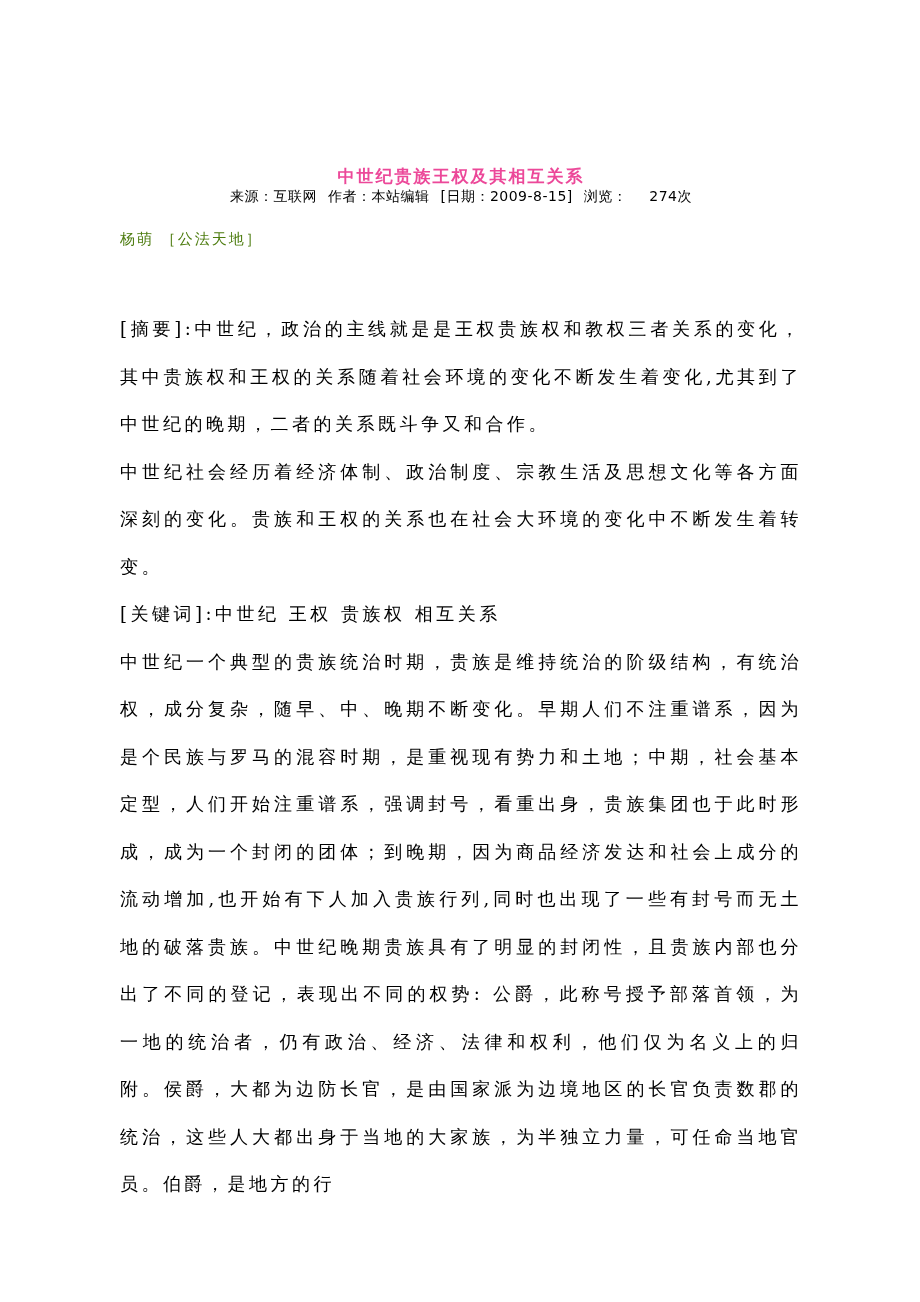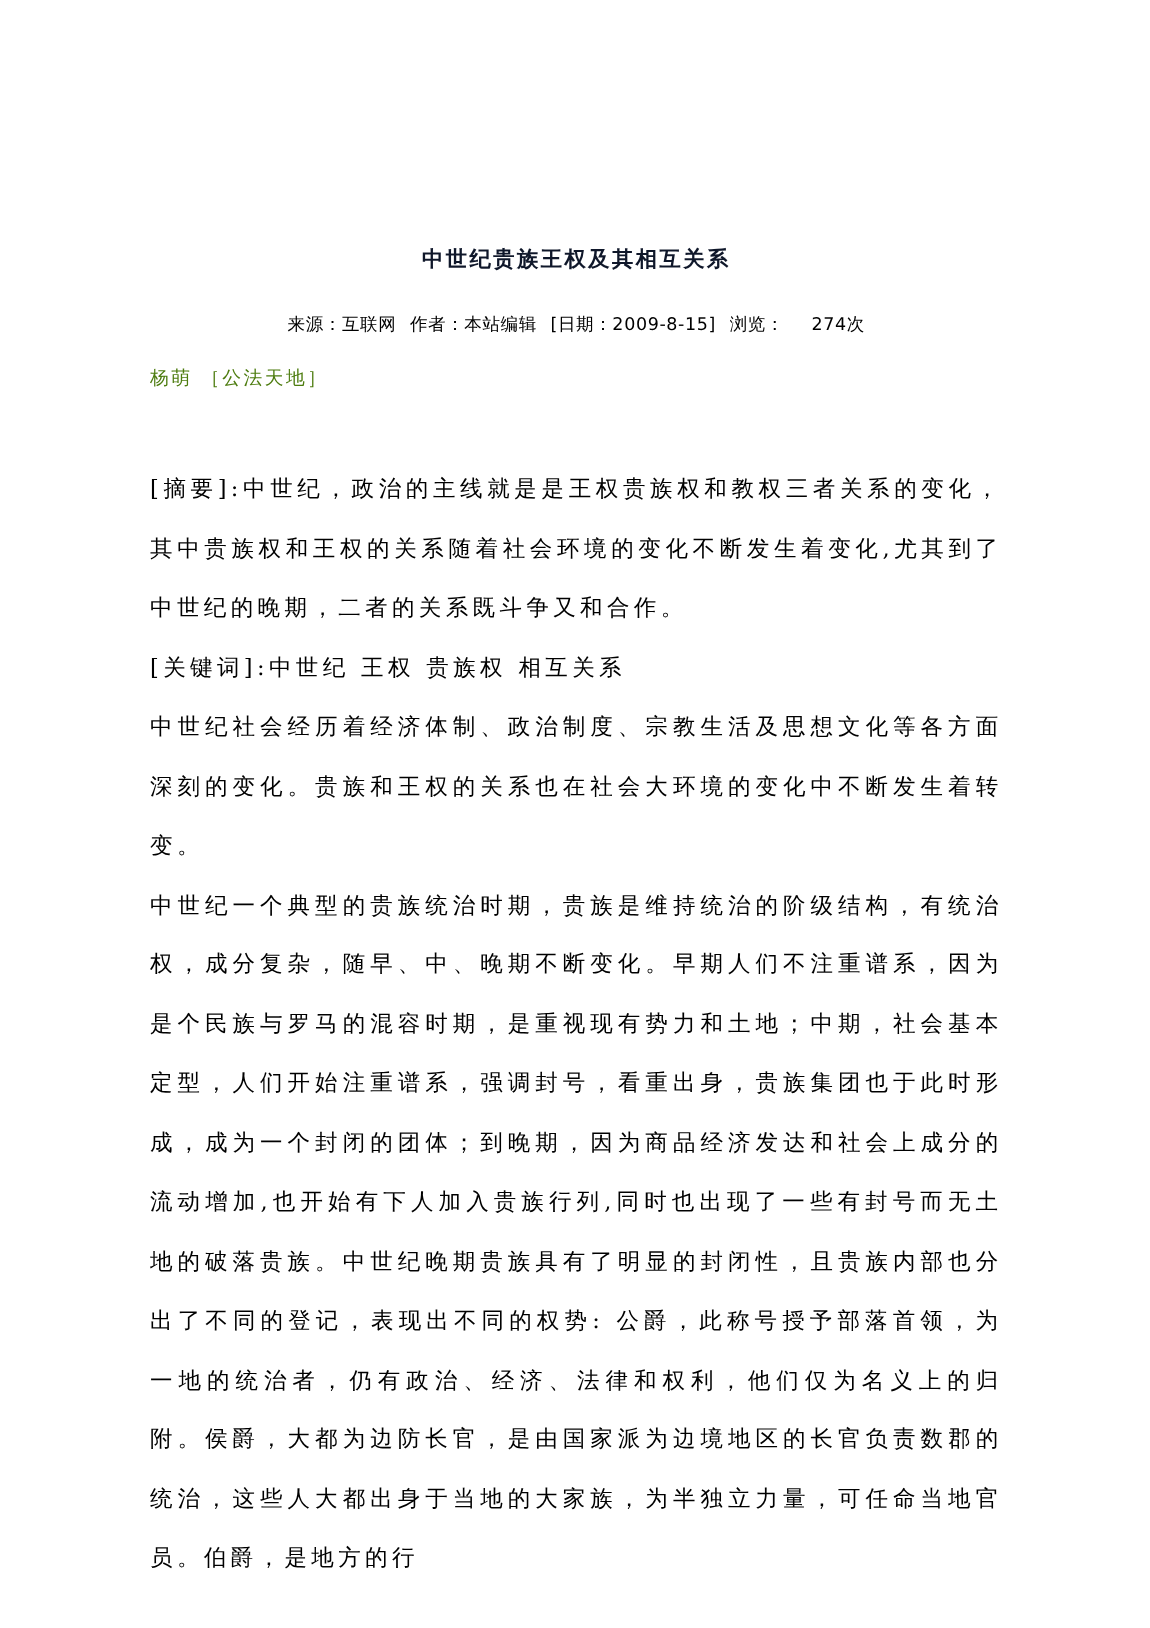--- a/index.html
+++ b/index.html
@@ -15,32 +15,30 @@
       font-family: "DejaVu Serif", "Liberation Serif", serif;
       color: #000000;
       box-sizing: border-box;
       overflow: hidden;
     }
     .content {
       box-sizing: border-box;
       padding: 165px 118px 30px 120px;
     }
     .doc-title {
-      color: #0f172a;
+      color: #ec4899;
       font-weight: bold;
       font-size: 17px;
       text-align: center;
       font-family: Liberation Mono, monospace;
       letter-spacing: 2px;
-      margin-top: 31px;
     }
     .doc-meta {
       text-align: center;
       font-size: 14px;
-      margin-top: 32px;
       color: #000000;
       letter-spacing: 0.5px;
       font-family: "DejaVu Sans", "Liberation Sans", sans-serif;
     }
     .doc-meta .meta-part {
       margin: 0 3px;
     }
     .doc-meta .views-count {
       margin-left: 14px;
     }
@@ -77,19 +75,19 @@
       <span class="meta-part">作者：本站编辑</span>
       <span class="meta-part">[日期：2009-8-15]</span>
       <span class="meta-part">浏览：</span>
       <span class="meta-part views-count">274次</span>
     </div>
 
     <div class="doc-byline">杨萌 ［公法天地］</div>
 
     <div class="doc-body">
       <p>[摘要]:中世纪，政治的主线就是是王权贵族权和教权三者关系的变化，其中贵族权和王权的关系随着社会环境的变化不断发生着变化,尤其到了中世纪的晚期，二者的关系既斗争又和合作。</p>
+      <p>中世纪社会经历着经济体制、政治制度、宗教生活及思想文化等各方面深刻的变化。贵族和王权的关系也在社会大环境的变化中不断发生着转变。</p>
       <p>[关键词]:中世纪 王权 贵族权 相互关系</p>
-      <p>中世纪社会经历着经济体制、政治制度、宗教生活及思想文化等各方面深刻的变化。贵族和王权的关系也在社会大环境的变化中不断发生着转变。</p>
       <p>中世纪一个典型的贵族统治时期，贵族是维持统治的阶级结构，有统治权，成分复杂，随早、中、晚期不断变化。早期人们不注重谱系，因为是个民族与罗马的混容时期，是重视现有势力和土地；中期，社会基本定型，人们开始注重谱系，强调封号，看重出身，贵族集团也于此时形成，成为一个封闭的团体；到晚期，因为商品经济发达和社会上成分的流动增加,也开始有下人加入贵族行列,同时也出现了一些有封号而无土地的破落贵族。中世纪晚期贵族具有了明显的封闭性，且贵族内部也分出了不同的登记，表现出不同的权势: 公爵，此称号授予部落首领，为一地的统治者，仍有政治、经济、法律和权利，他们仅为名义上的归附。侯爵，大都为边防长官，是由国家派为边境地区的长官负责数郡的统治，这些人大都出身于当地的大家族，为半独立力量，可任命当地官员。伯爵，是地方的行</p>
     </div>
 
   </div>
 </div>
 
 </body></html>

